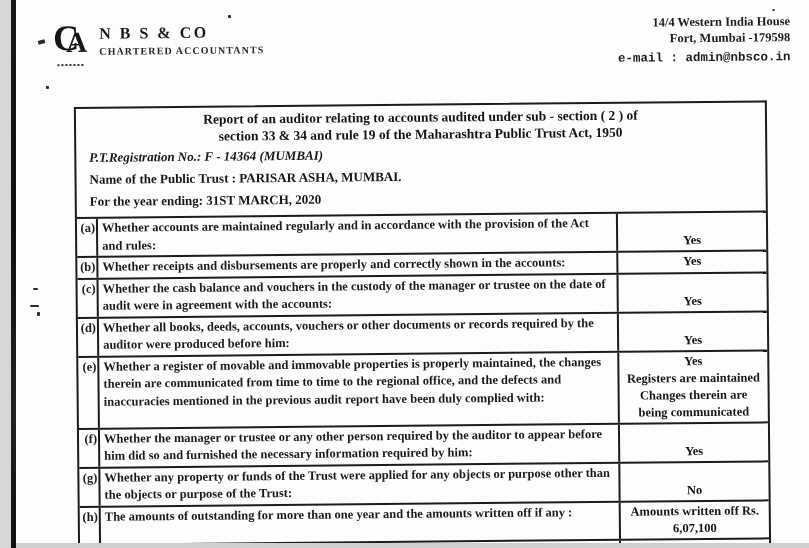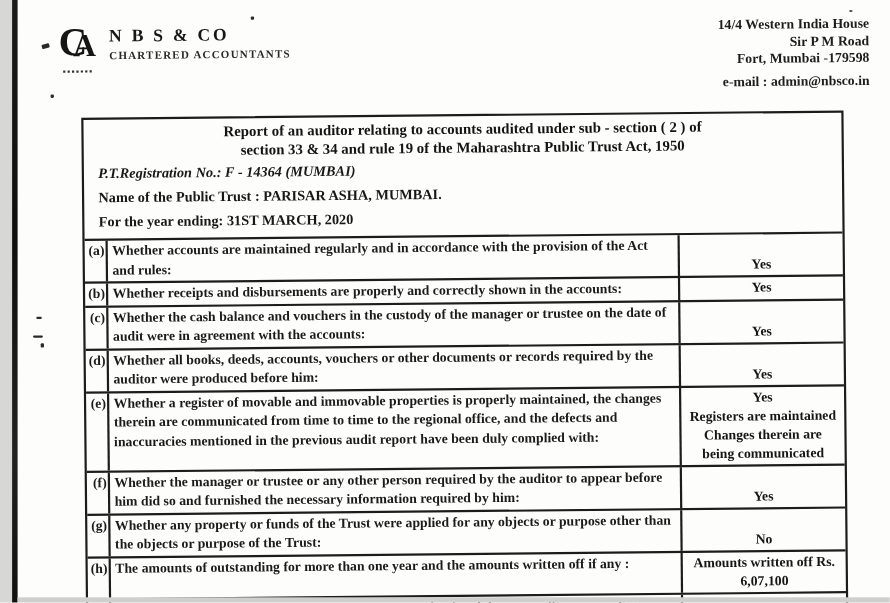--- a/index.html
+++ b/index.html
@@ -26,21 +26,21 @@
   .logo .a { font-size:29px; line-height:29px; margin-left:-13px; margin-top:8px; }
   .logo-dashes { position:absolute; left:62px; top:64px; width:26px;
                  border-bottom:2px dotted #333; }
 
   .firm { position:absolute; left:104px; top:25px; }
   .firm-name { font-size:16px; font-weight:bold; letter-spacing:2.5px; color:#171717; }
   .firm-sub  { font-size:10px; font-weight:bold; letter-spacing:1.1px; color:#2a2a2a; margin-top:3px; }
 
   .address { position:absolute; right:14px; top:21px; text-align:right;
              font-size:12.5px; font-weight:bold; line-height:15.5px; color:#1d1d1d; }
-  .address .email { margin-top:5px; }
+  .address .email { margin-top:5px;font-family:Liberation Mono, monospace; }
 
   
   .report-table { position:absolute; left:78px; top:107px; width:693px;
                   border:2px solid #1c1c1c; background:transparent; }
 
   .title-box { padding:3px 8px 0 8px; }
   .title-line { text-align:center; font-weight:bold; font-size:13.5px; line-height:17px; color:#141414; }
 
   .meta { padding:0 0 7px 13px; font-size:13px; color:#181818; }
   .meta-line { margin-top:6px; }
@@ -84,21 +84,20 @@
     </div>
     <div class="logo-dashes"></div>
 
     <div class="firm">
       <div class="firm-name">N B S &amp; CO</div>
       <div class="firm-sub">CHARTERED ACCOUNTANTS</div>
     </div>
 
     <div class="address">
       <div>14/4 Western India House</div>
-      <div>Sir P M Road</div>
       <div>Fort, Mumbai -179598</div>
       <div class="email">e-mail : admin@nbsco.in</div>
     </div>
 
     <div class="report-table">
 
       <div class="title-box">
         <div class="title-line">Report of an auditor relating to accounts audited under sub - section ( 2 ) of</div>
         <div class="title-line">section 33 &amp; 34 and rule 19 of the Maharashtra Public Trust Act, 1950</div>
       </div>

